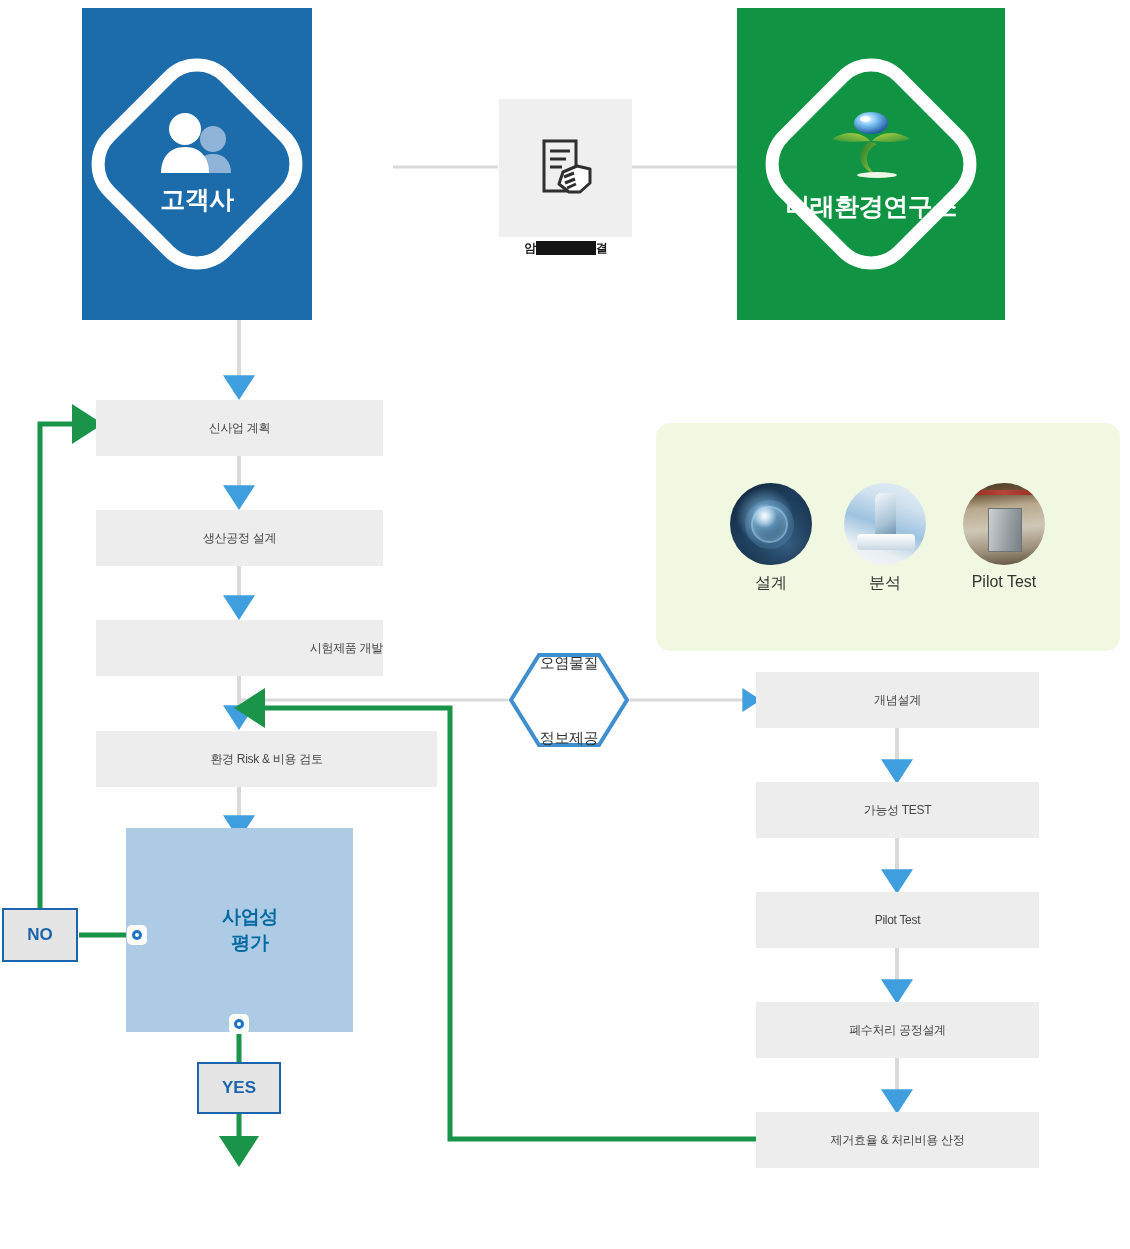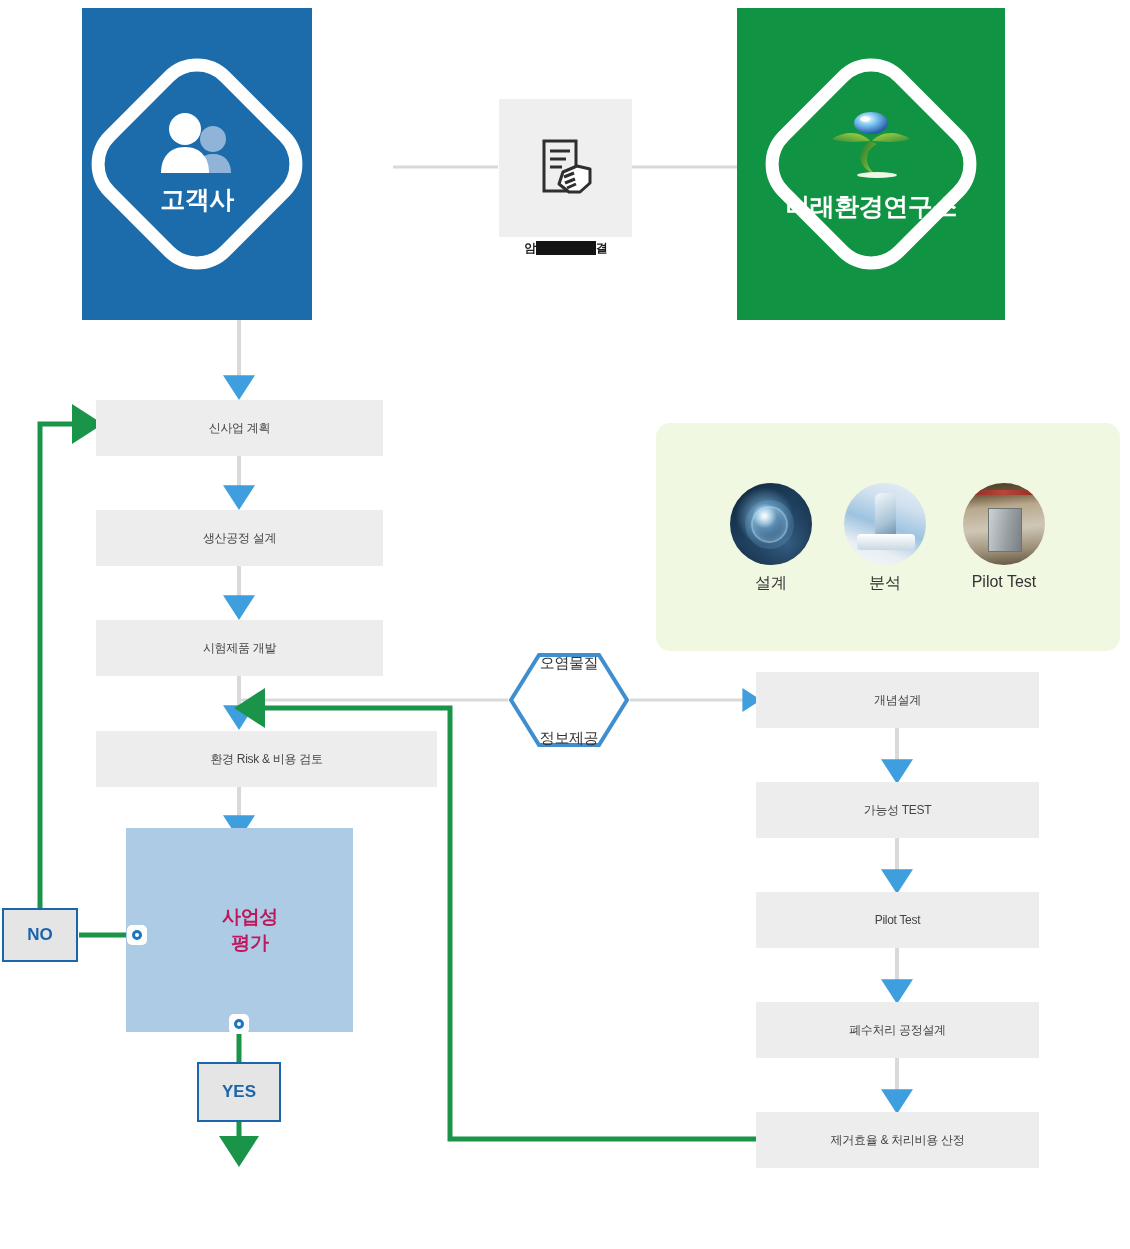--- a/index.html
+++ b/index.html
@@ -51,21 +51,21 @@
 
   
   .pbox {
     position: absolute;
     background: #ededed;
     display: flex; align-items: center; justify-content: center;
     font-size: 12px; color: #444444; letter-spacing: -0.3px;
     white-space: nowrap;
   }
   .pbox.blue-eval {
-    background: #aecbe6; color: #be185d; font-size: 19px;
+    background: #aecbe6; color: #0369a1; font-size: 19px;
     font-weight: bold; line-height: 1.35; text-align: center;
     flex-direction: column;
     padding-left: 21px;
   }
   .pbox.final {
     background: #1a9449; color: #ffffff; font-size: 18px; font-weight: bold;
   }
 
   
   .tag {
@@ -278,42 +278,42 @@
   <div class="mid-caption" style="left:476px; top:240px; width:180px;">
     <span>암</span><span class="redaction">███████</span><span>결</span>
   </div>
 
   <div class="pbox" style="left:96px; top:400px; width:287px; height:56px;">
     <span>신사업 계획</span>
   </div>
   <div class="pbox" style="left:96px; top:510px; width:287px; height:56px;">
     <span>생산공정 설계</span>
   </div>
-  <div class="pbox" style="left:96px; top:620px; width:287px; height:56px;">
+  <div class="pbox" style="left:96px; top:620px; width:287px; height:56px;justify-content:flex-end;">
     <span>시험제품 개발</span>
   </div>
   <div class="pbox" style="left:96px; top:731px; width:341px; height:56px;">
     <span>환경 Risk &amp; 비용 검토</span>
   </div>
 
   <div class="pbox blue-eval" style="left:126px; top:828px; width:227px; height:204px;">
     <span>사업성</span>
     <span>평가</span>
   </div>
   <div class="port" style="left:127px; top:925px;">
     <i></i>
   </div>
   <div class="port" style="left:229px; top:1014px;">
     <i></i>
   </div>
 
   <div class="tag" style="left:2px; top:908px; width:76px; height:54px;">
     <span>NO</span>
   </div>
-  <div class="tag" style="left:197px; top:1062px; width:84px; height:60px;">
+  <div class="tag" style="left:197px; top:1062px; width:84px; height:52px;">
     <span>YES</span>
   </div>
 
 
   <div class="hexwrap" style="left:508px; top:653px; width:122px; height:94px;">
     <svg viewBox="0 0 122 94" width="122" height="94" xmlns="http://www.w3.org/2000/svg">
       <polygon points="31,2 91,2 119,47 91,92 31,92 3,47" fill="#ffffff" stroke="#3f8fd0" stroke-width="4"></polygon>
     </svg>
     <div class="hexlabel">
       <span>오염물질</span>

